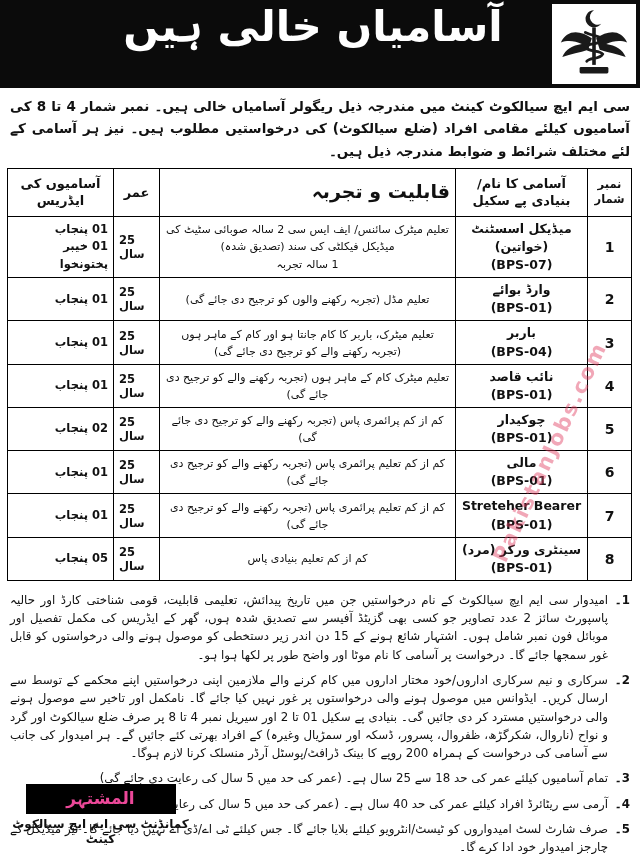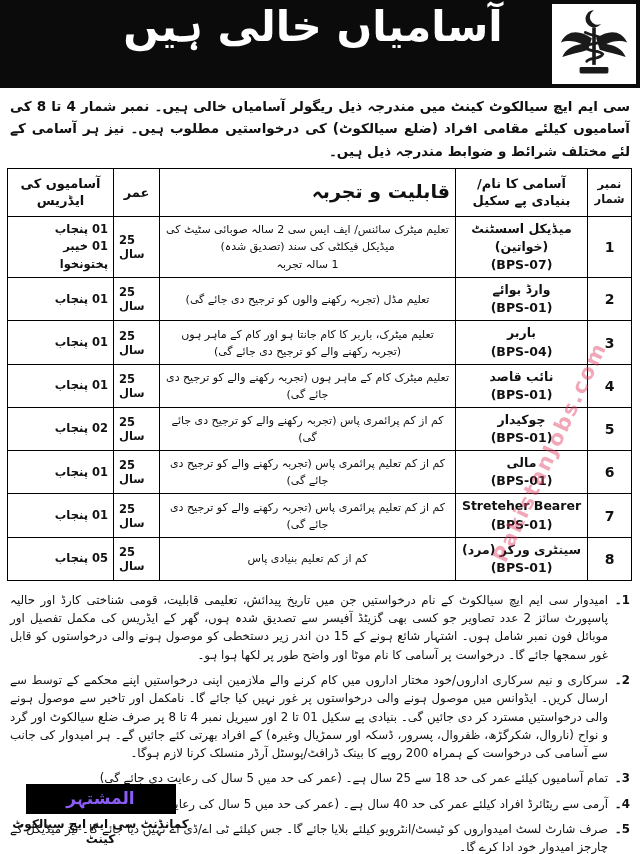--- a/index.html
+++ b/index.html
@@ -85,21 +85,21 @@
   .note-text { flex: 1; }
   
   .footer-block {
     position: absolute;
     bottom: 6px;
     left: 8px;
     width: 185px;
   }
   .advertiser-box {
     background: #000;
-    color: #8b5cf6;
+    color: #ec4899;
     font-size: 17px;
     font-weight: bold;
     text-align: center;
     padding: 4px 8px 6px;
     width: 150px;
     margin: 0 auto;
   }
   .signatory {
     font-size: 12px;
     font-weight: bold;

